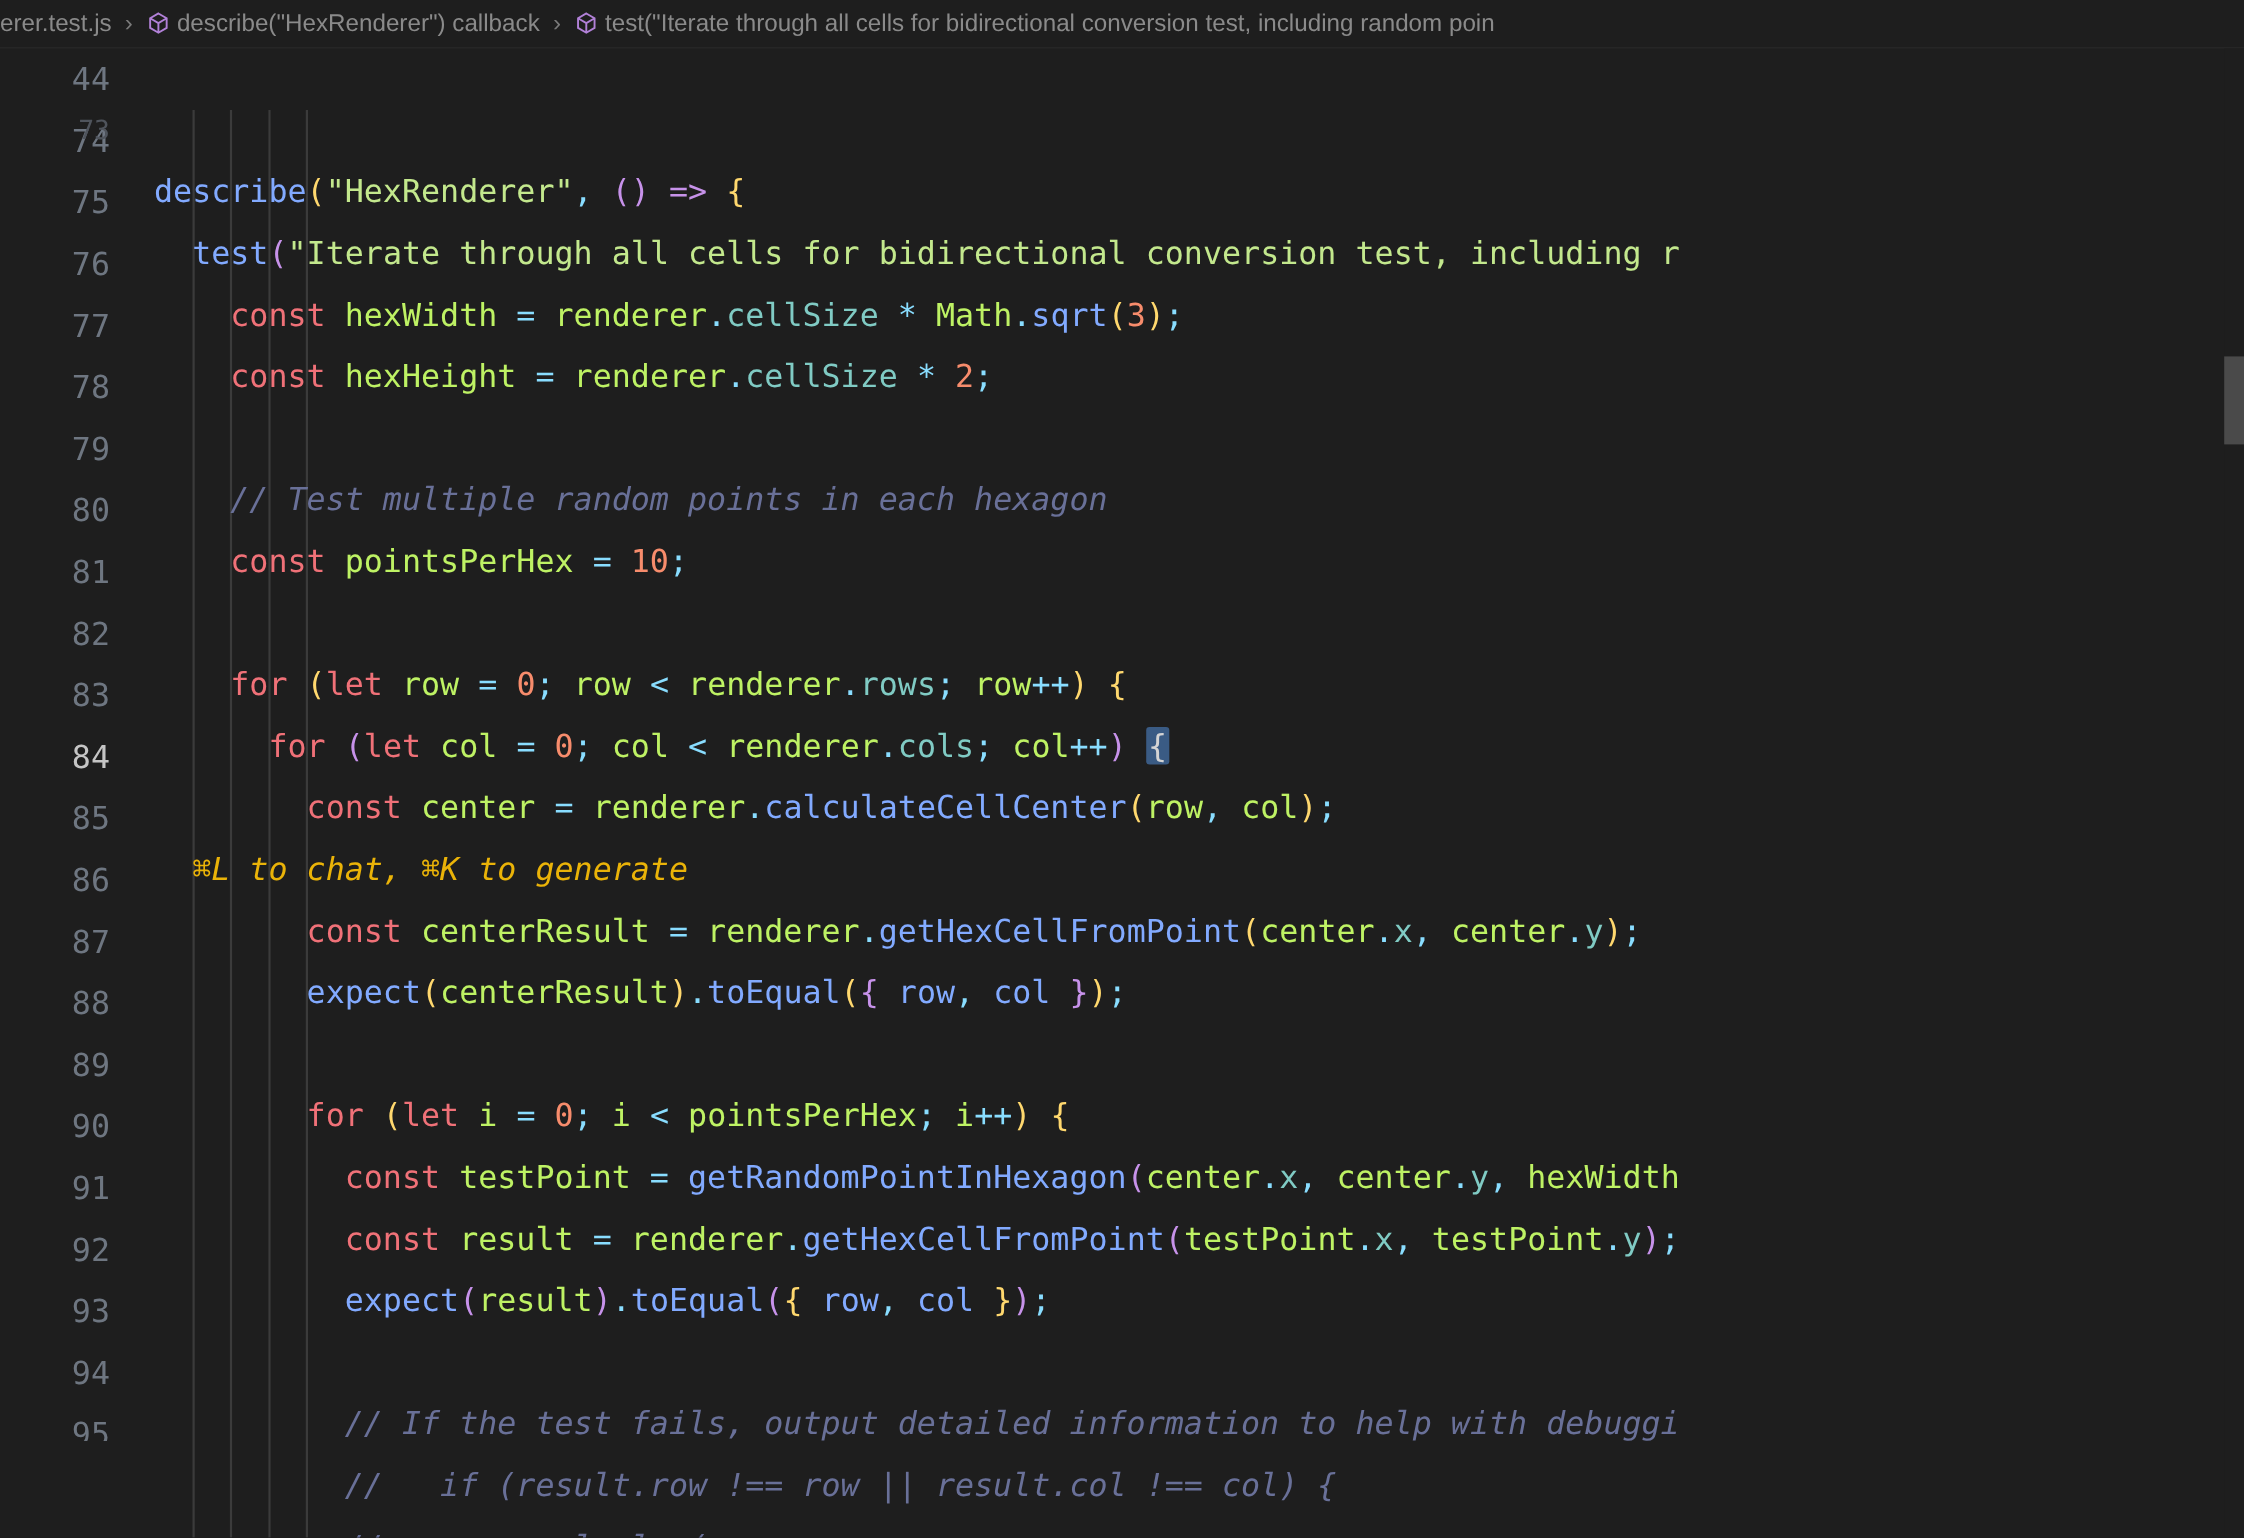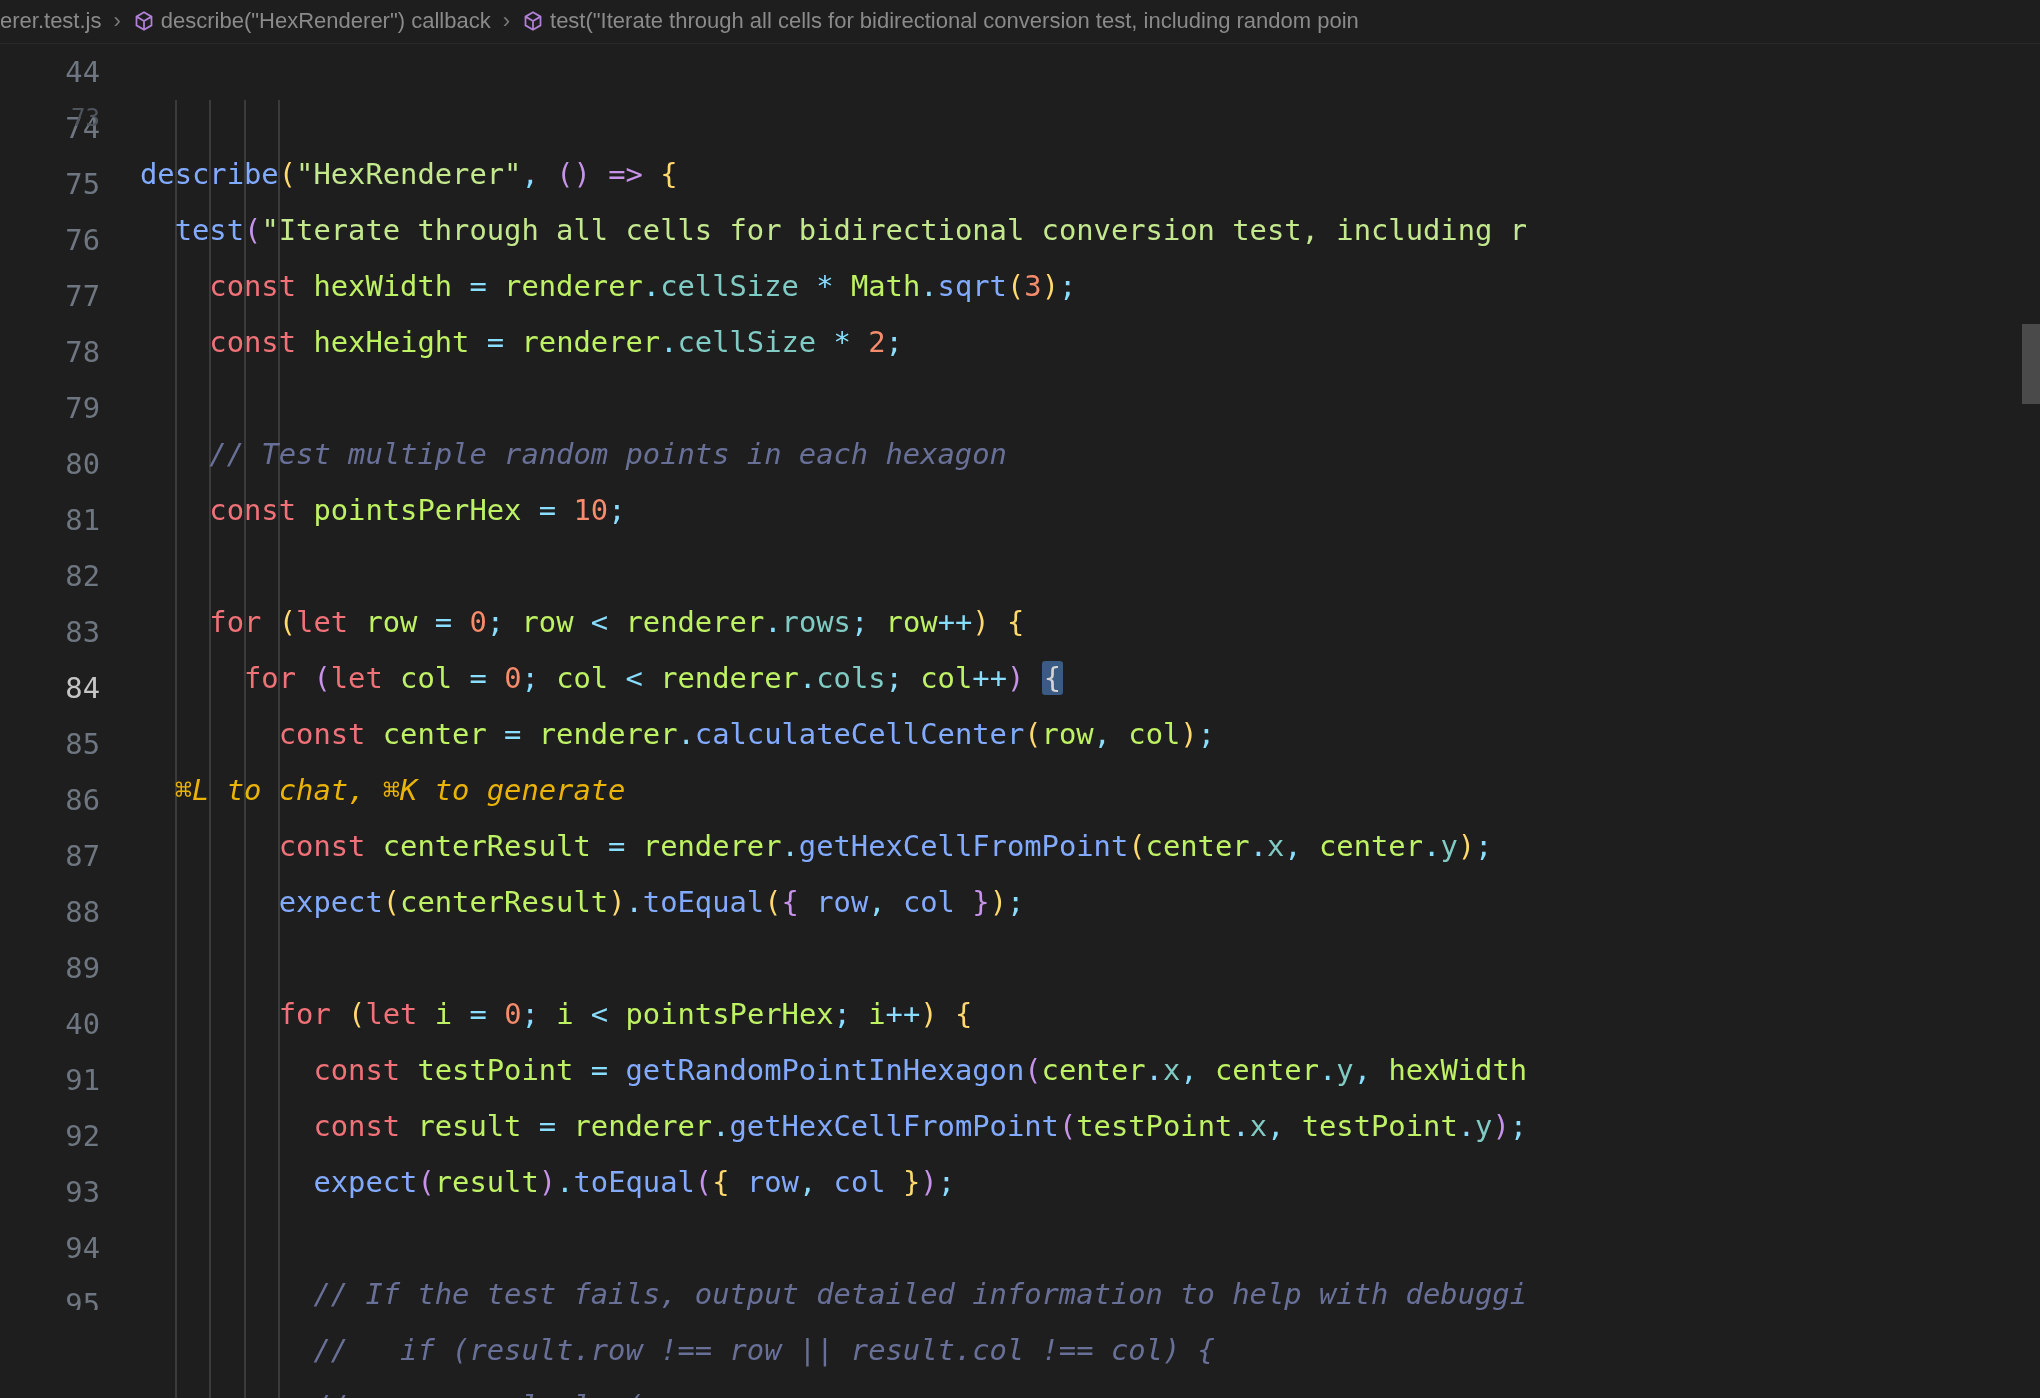--- a/index.html
+++ b/index.html
@@ -141,21 +141,21 @@
       <div class="ln">80</div>
       <div class="ln">81</div>
       <div class="ln">82</div>
       <div class="ln">83</div>
       <div class="ln current">84</div>
       <div class="ln">85</div>
       <div class="ln">86</div>
       <div class="ln">87</div>
       <div class="ln">88</div>
       <div class="ln">89</div>
-      <div class="ln">40</div>
+      <div class="ln">90</div>
       <div class="ln">91</div>
       <div class="ln">92</div>
       <div class="ln">93</div>
       <div class="ln">94</div>
       <div class="ln" style="height: 34px; line-height: 56px; overflow: hidden; margin-left: 35px;">95</div>
     </div>
   <div class="code" id="code">
     <div class="indent-guides" id="guides"><div class="ig" style="left: 34.6px; top: 56px;"></div><div class="ig" style="left: 69.2px; top: 56px;"></div><div class="ig" style="left: 103.8px; top: 56px;"></div><div class="ig" style="left: 138.4px; top: 56px;"></div></div>
   <div class="line sticky"><span class="fname">describe</span><span class="punc-y">(</span><span class="str">"HexRenderer"</span><span class="op">, </span><span class="punc-p">()</span><span class="kw2"> =&gt; </span><span class="punc-y">{</span></div><div class="line" style="padding-left: 0px;"><span class="ident">  </span><span class="fname">test</span><span class="punc-p">(</span><span class="str">"Iterate through all cells for bidirectional conversion test, including r</span></div><div class="line" style="padding-left: 0px;"><span class="ident">    </span><span class="kw">const </span><span class="ident">hexWidth</span><span class="op"> = </span><span class="ident">renderer</span><span class="op">.</span><span class="prop">cellSize</span><span class="op"> * </span><span class="ident">Math</span><span class="op">.</span><span class="method">sqrt</span><span class="punc-y">(</span><span class="num">3</span><span class="punc-y">)</span><span class="op">;</span></div><div class="line" style="padding-left: 0px;"><span class="ident">    </span><span class="kw">const </span><span class="ident">hexHeight</span><span class="op"> = </span><span class="ident">renderer</span><span class="op">.</span><span class="prop">cellSize</span><span class="op"> * </span><span class="num">2</span><span class="op">;</span></div><div class="line" style="padding-left: 0px;"><span class="ident"></span></div><div class="line" style="padding-left: 0px;"><span class="ident">    </span><span class="comment">// Test multiple random points in each hexagon</span></div><div class="line" style="padding-left: 0px;"><span class="ident">    </span><span class="kw">const </span><span class="ident">pointsPerHex</span><span class="op"> = </span><span class="num">10</span><span class="op">;</span></div><div class="line" style="padding-left: 0px;"><span class="ident"></span></div><div class="line" style="padding-left: 0px;"><span class="ident">    </span><span class="kw">for </span><span class="punc-y">(</span><span class="kw">let </span><span class="ident">row</span><span class="op"> = </span><span class="num">0</span><span class="op">; </span><span class="ident">row</span><span class="op"> &lt; </span><span class="ident">renderer</span><span class="op">.</span><span class="prop">rows</span><span class="op">; </span><span class="ident">row</span><span class="op">++</span><span class="punc-y">) </span><span class="punc-y">{</span></div><div class="line" style="padding-left: 0px;"><span class="ident">      </span><span class="kw">for </span><span class="punc-p">(</span><span class="kw">let </span><span class="ident">col</span><span class="op"> = </span><span class="num">0</span><span class="op">; </span><span class="ident">col</span><span class="op"> &lt; </span><span class="ident">renderer</span><span class="op">.</span><span class="prop">cols</span><span class="op">; </span><span class="ident">col</span><span class="op">++</span><span class="punc-p">) </span><span class="sel">{</span></div><div class="line" style="padding-left: 0px;"><span class="ident">        </span><span class="kw">const </span><span class="ident">center</span><span class="op"> = </span><span class="ident">renderer</span><span class="op">.</span><span class="method">calculateCellCenter</span><span class="punc-y">(</span><span class="ident">row</span><span class="op">, </span><span class="ident">col</span><span class="punc-y">)</span><span class="op">;</span></div><div class="line" style="padding-left: 0px;"><span class="ident">  </span><span class="ghost">⌘L to chat, ⌘K to generate</span></div><div class="line" style="padding-left: 0px;"><span class="ident">        </span><span class="kw">const </span><span class="ident">centerResult</span><span class="op"> = </span><span class="ident">renderer</span><span class="op">.</span><span class="method">getHexCellFromPoint</span><span class="punc-y">(</span><span class="ident">center</span><span class="op">.</span><span class="prop">x</span><span class="op">, </span><span class="ident">center</span><span class="op">.</span><span class="prop">y</span><span class="punc-y">)</span><span class="op">;</span></div><div class="line" style="padding-left: 0px;"><span class="ident">        </span><span class="method">expect</span><span class="punc-y">(</span><span class="ident">centerResult</span><span class="punc-y">)</span><span class="op">.</span><span class="method">toEqual</span><span class="punc-y">(</span><span class="punc-p">{ </span><span class="propB">row</span><span class="op">, </span><span class="propB">col</span><span class="punc-p"> }</span><span class="punc-y">)</span><span class="op">;</span></div><div class="line" style="padding-left: 0px;"><span class="ident"></span></div><div class="line" style="padding-left: 0px;"><span class="ident">        </span><span class="kw">for </span><span class="punc-y">(</span><span class="kw">let </span><span class="ident">i</span><span class="op"> = </span><span class="num">0</span><span class="op">; </span><span class="ident">i</span><span class="op"> &lt; </span><span class="ident">pointsPerHex</span><span class="op">; </span><span class="ident">i</span><span class="op">++</span><span class="punc-y">) </span><span class="punc-y">{</span></div><div class="line" style="padding-left: 0px;"><span class="ident">          </span><span class="kw">const </span><span class="ident">testPoint</span><span class="op"> = </span><span class="method">getRandomPointInHexagon</span><span class="punc-p">(</span><span class="ident">center</span><span class="op">.</span><span class="prop">x</span><span class="op">, </span><span class="ident">center</span><span class="op">.</span><span class="prop">y</span><span class="op">, </span><span class="ident">hexWidth</span></div><div class="line" style="padding-left: 0px;"><span class="ident">          </span><span class="kw">const </span><span class="ident">result</span><span class="op"> = </span><span class="ident">renderer</span><span class="op">.</span><span class="method">getHexCellFromPoint</span><span class="punc-p">(</span><span class="ident">testPoint</span><span class="op">.</span><span class="prop">x</span><span class="op">, </span><span class="ident">testPoint</span><span class="op">.</span><span class="prop">y</span><span class="punc-p">)</span><span class="op">;</span></div><div class="line" style="padding-left: 0px;"><span class="ident">          </span><span class="method">expect</span><span class="punc-p">(</span><span class="ident">result</span><span class="punc-p">)</span><span class="op">.</span><span class="method">toEqual</span><span class="punc-p">(</span><span class="punc-y">{ </span><span class="propB">row</span><span class="op">, </span><span class="propB">col</span><span class="punc-y"> }</span><span class="punc-p">)</span><span class="op">;</span></div><div class="line" style="padding-left: 0px;"><span class="ident"></span></div><div class="line" style="padding-left: 0px;"><span class="ident">          </span><span class="comment">// If the test fails, output detailed information to help with debuggi</span></div><div class="line" style="padding-left: 0px;"><span class="ident">          </span><span class="comment">//   if (result.row !== row || result.col !== col) {</span></div><div class="line" style="height: 34px; overflow: hidden; padding-left: 0px;"><span class="ident">          </span><span class="comment">//     console.log(</span></div></div>
   <div class="minimap">

